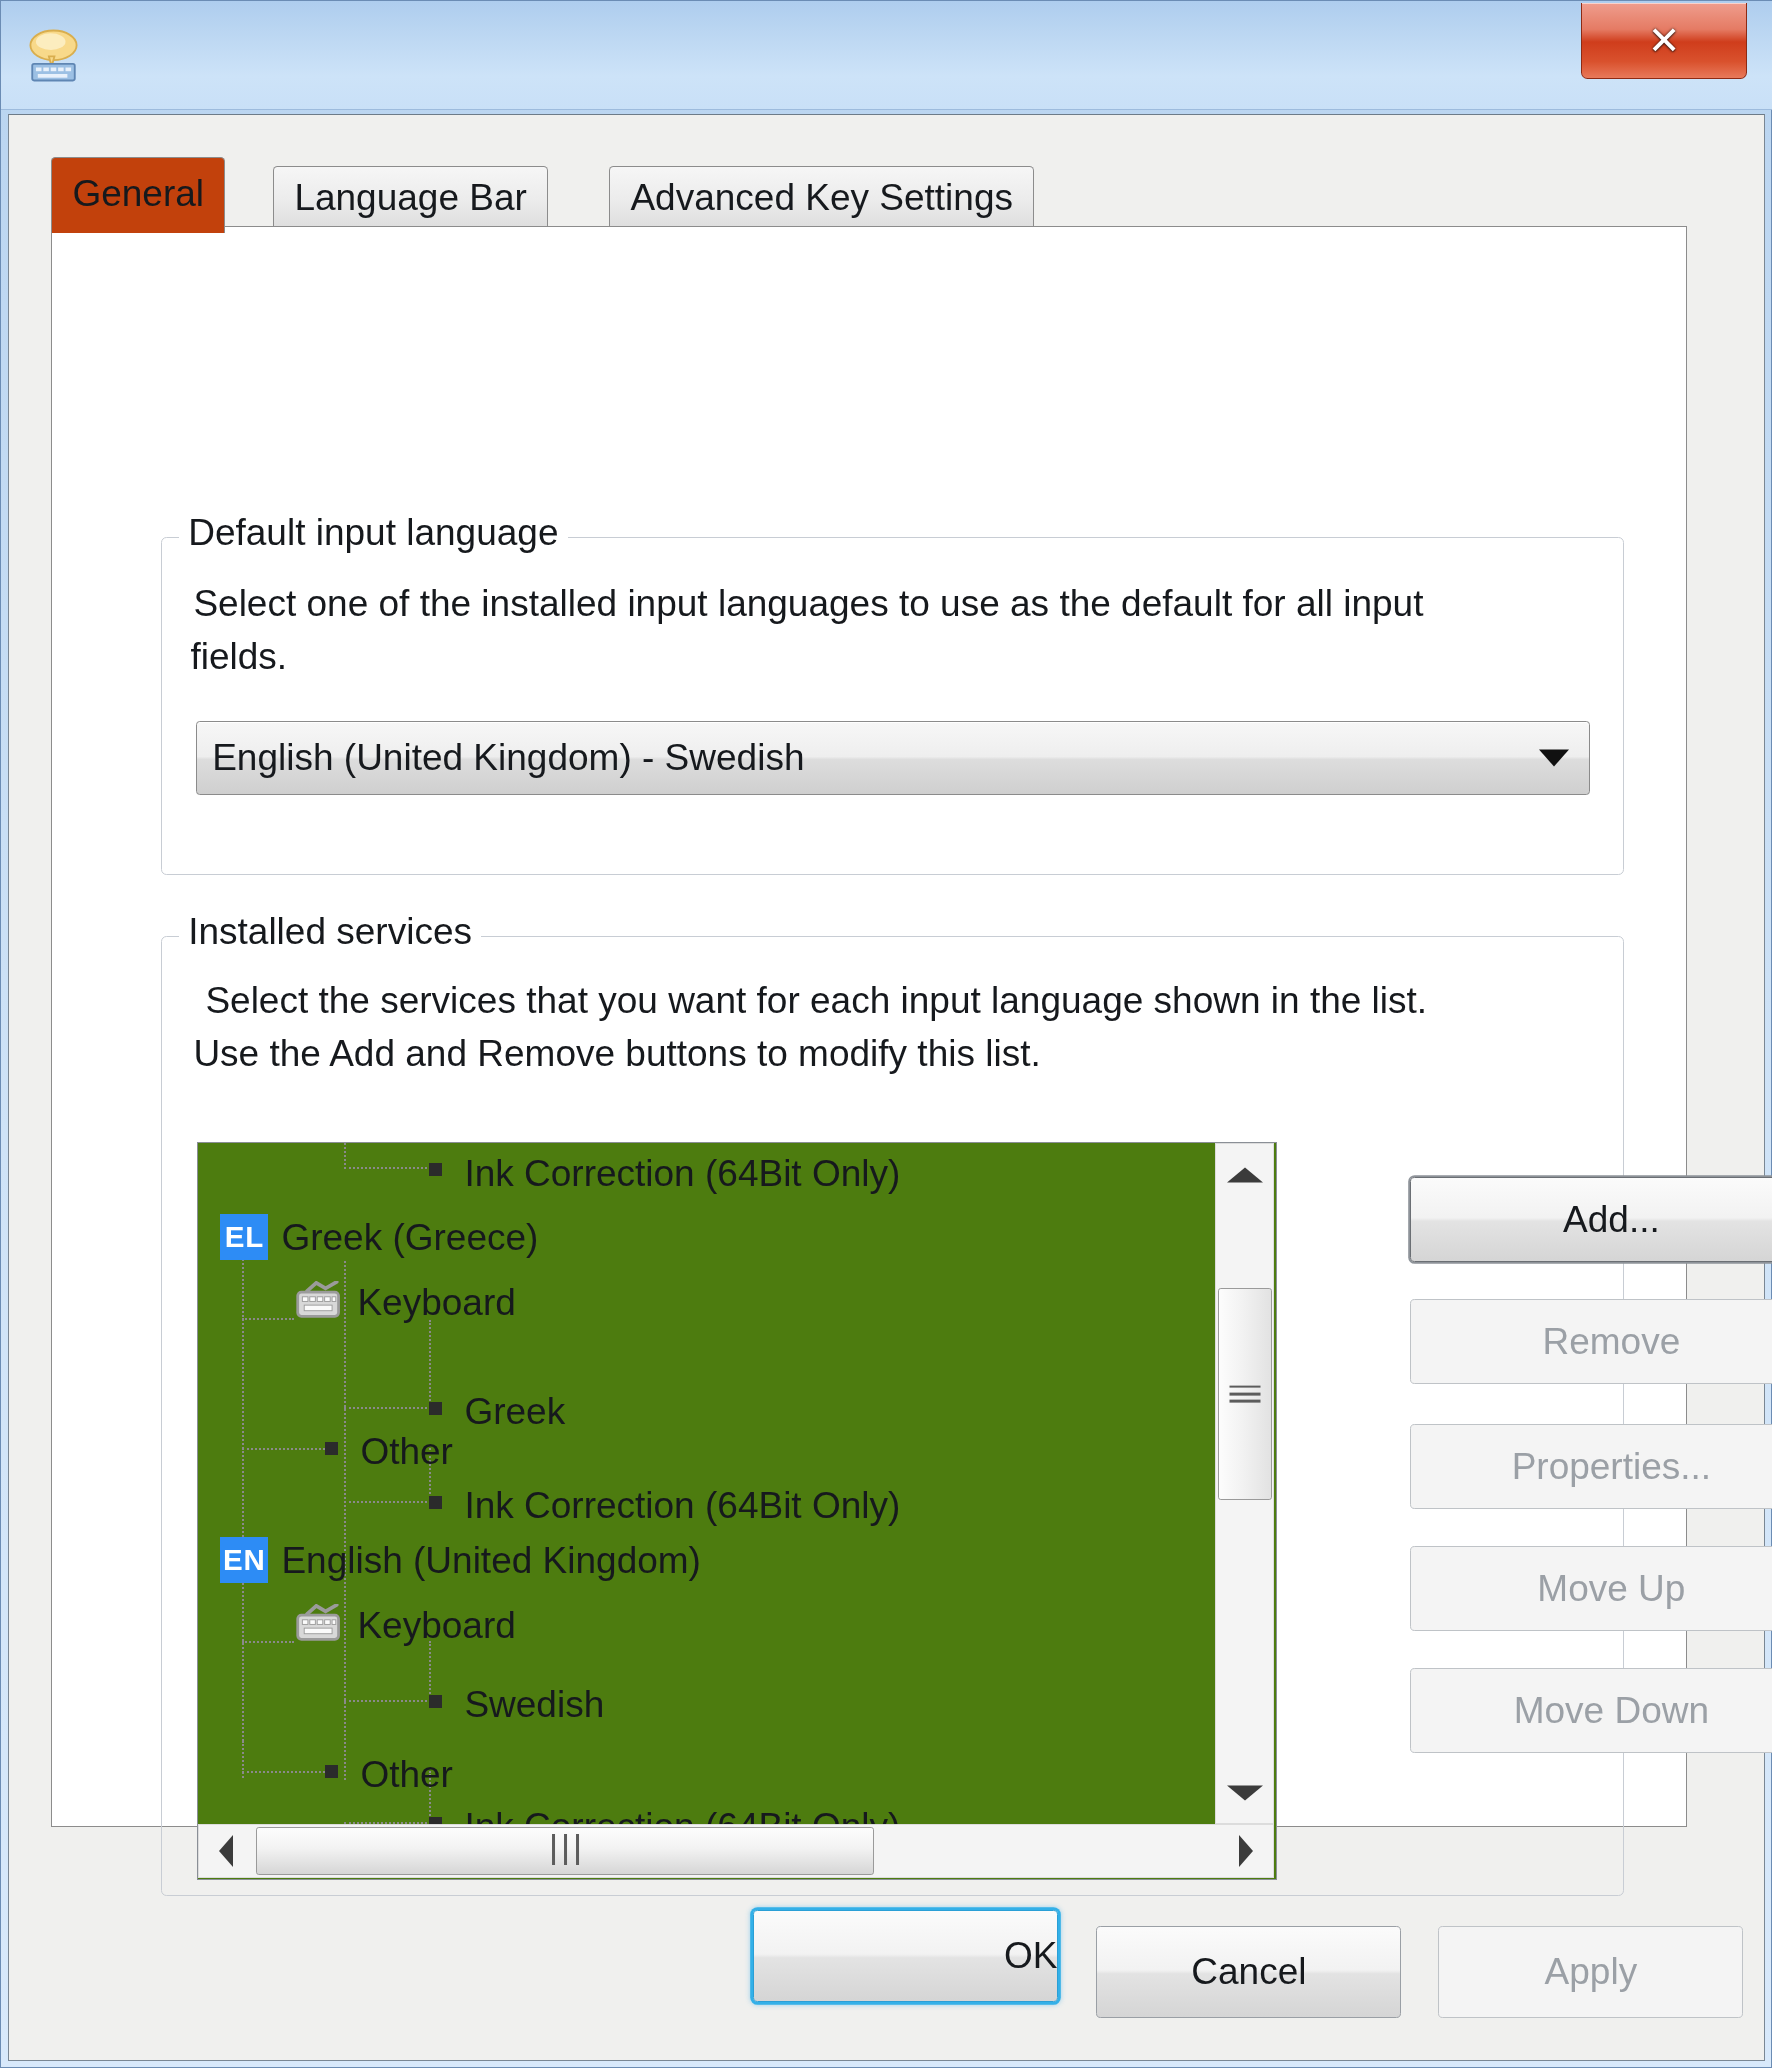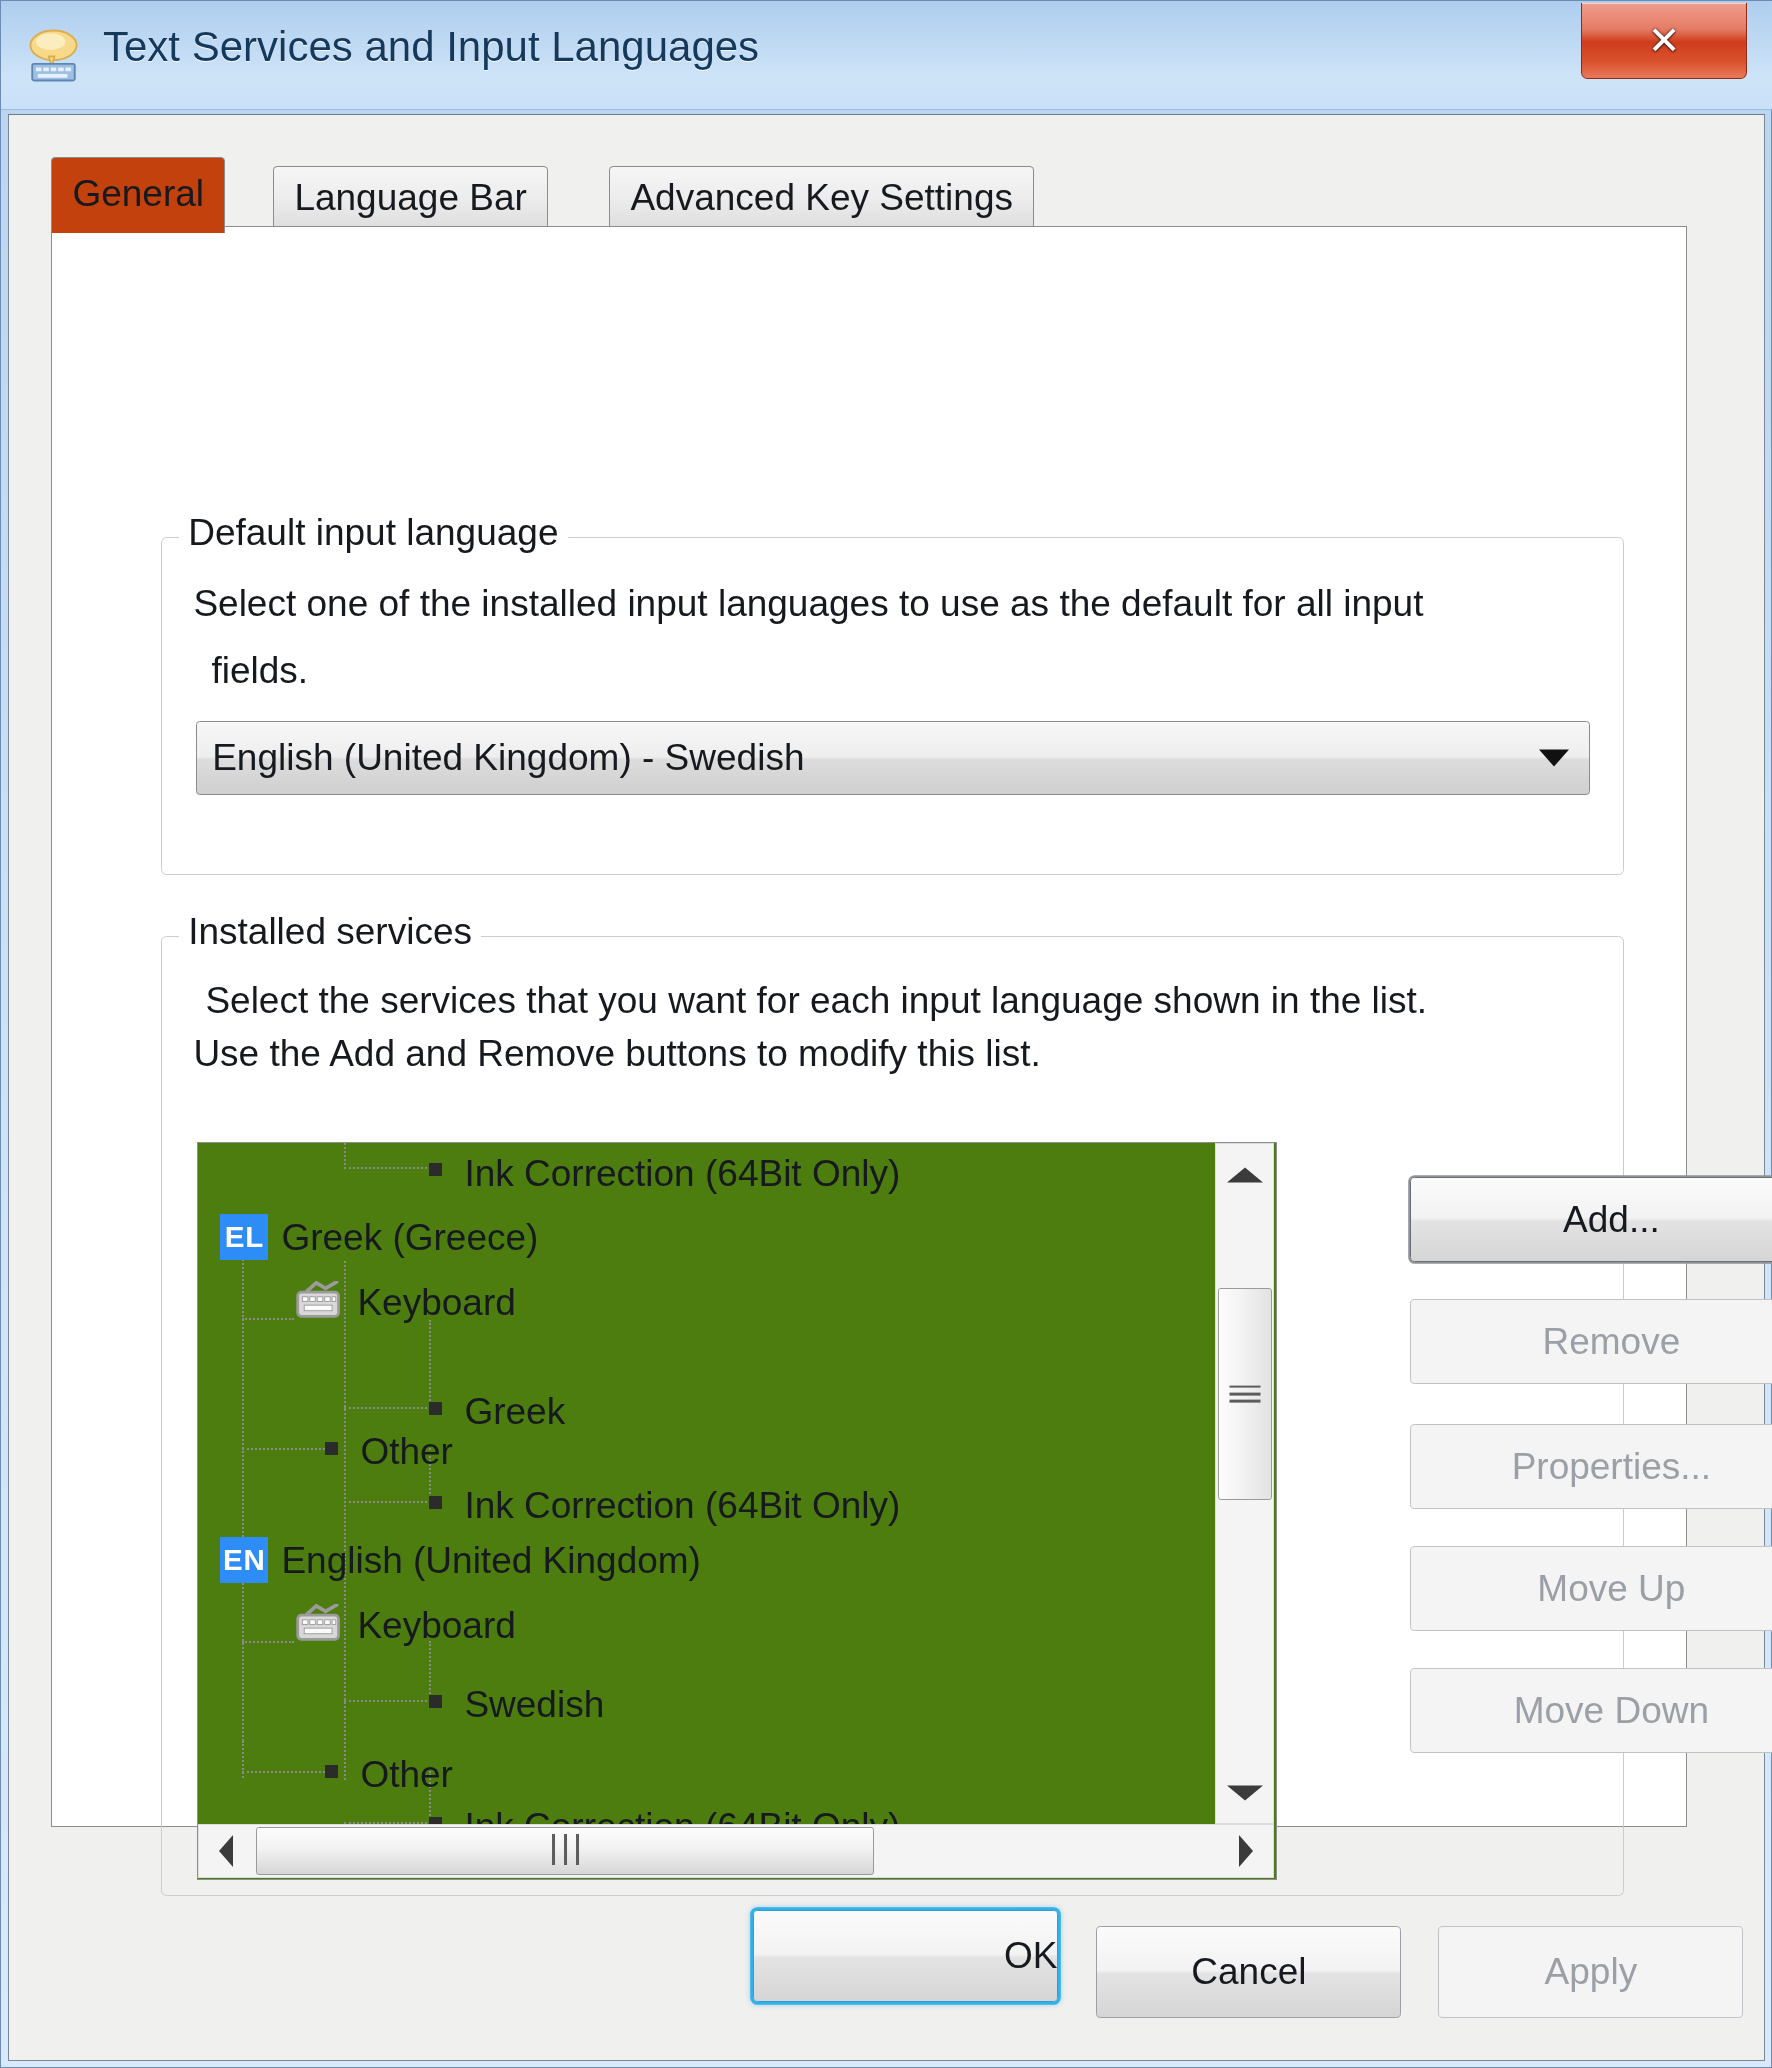--- a/index.html
+++ b/index.html
@@ -308,42 +308,41 @@
       <g fill="#e8f1fb">
         <rect x="16" y="46" width="6" height="4"></rect>
           <rect x="24" y="46" width="6" height="4"></rect>
         <rect x="32" y="46" width="6" height="4"></rect>
           <rect x="40" y="46" width="6" height="4"></rect>
         <rect x="48" y="46" width="6" height="4"></rect>
         <rect x="18" y="53" width="32" height="4"></rect>
       </g>
     </svg>
 
-    <div id="title-text">Text Services and Input Languages</div>
 
     <div id="close-btn">
       <div class="x">✕</div>
     </div>
   </div>
 
   <div id="dialog-body">
 
     <div id="tabstrip">
       <div class="tab active" style="left:0;">General</div>
       <div class="tab" style="left:222px;">Language Bar</div>
       <div class="tab" style="left:558px;">Advanced Key Settings</div>
     </div>
 
     <div id="tabpage">
 
       <div class="groupbox" id="gb-default">
         <div class="legend">Default input language</div>
 
         <div class="gb-text" style="left:31px; top:39px;  width:1394px;">Select one of the installed input languages to use as the default for all input</div>
-        <div class="gb-text" style="left:49px; top:92px; width:1394px;margin-top:14px;">fields.</div>
+        <div class="gb-text" style="left:28px; top:92px; width:1394px;">fields.</div>
 
         <div id="combo">
           <div class="value">English (United Kingdom) - Swedish</div>
           <div class="arrow"></div>
         </div>
       </div>
 
       <div class="groupbox" id="gb-installed">
         <div class="legend">Installed services</div>
 

